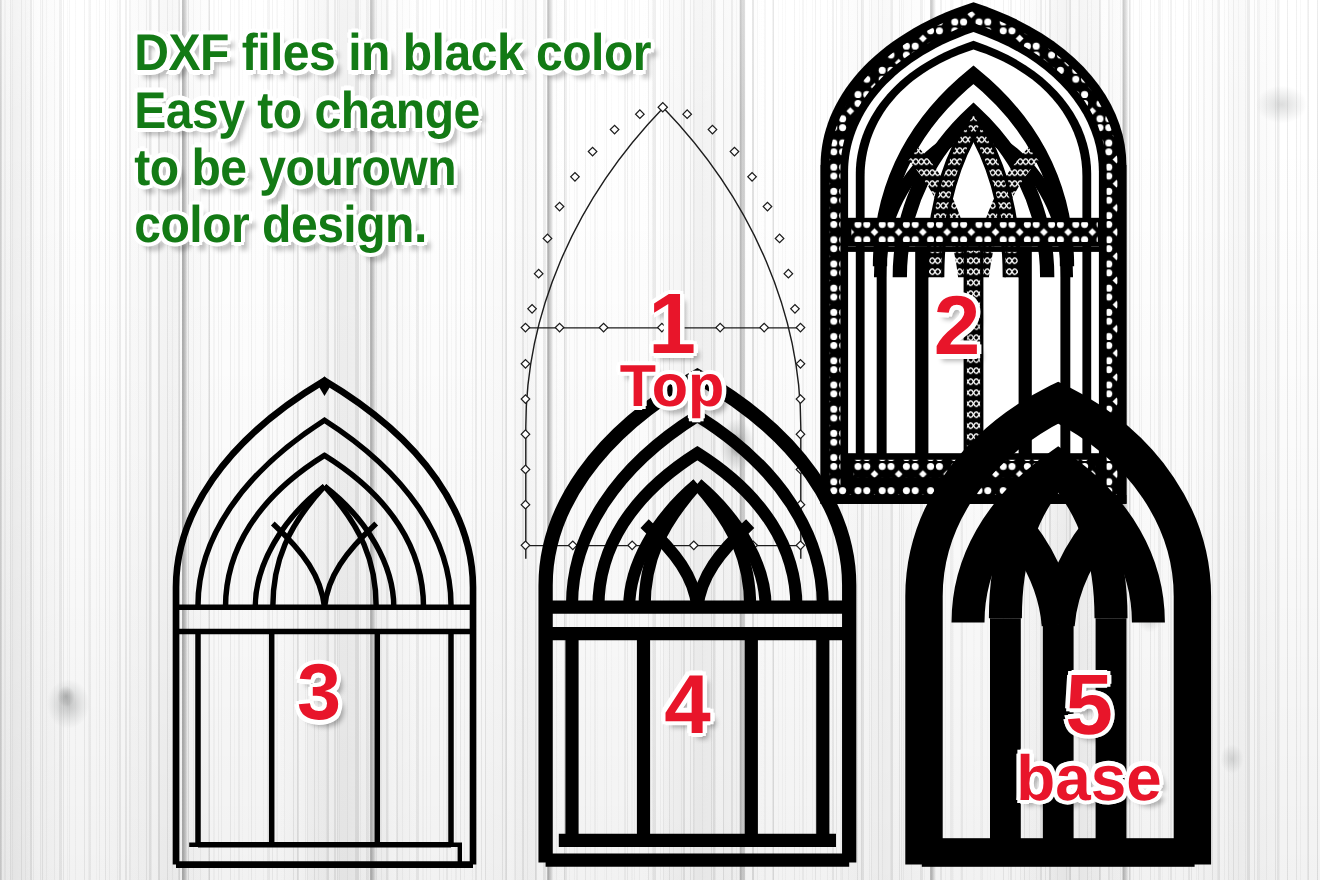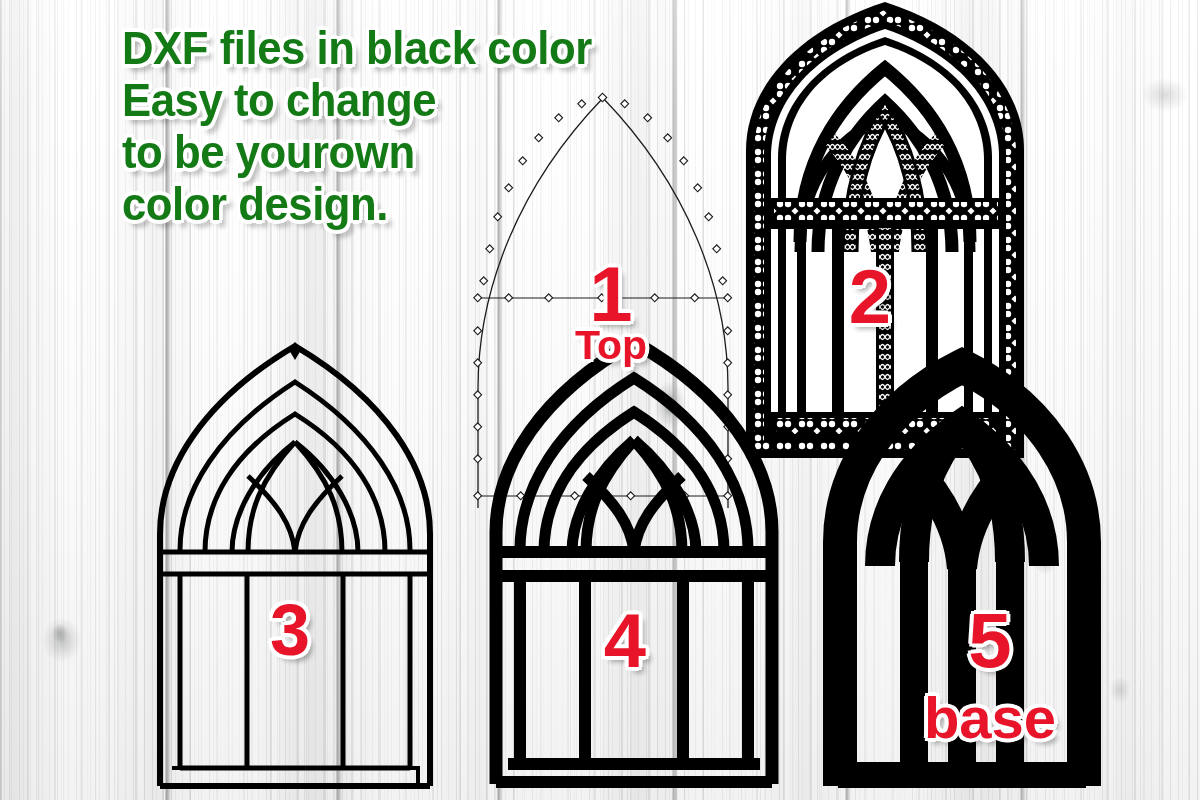--- a/index.html
+++ b/index.html
@@ -106,26 +106,26 @@
     text-align:center;
     text-shadow:
       -3px 0 0 #fff, 3px 0 0 #fff, 0 -3px 0 #fff, 0 3px 0 #fff,
       -3px -3px 0 #fff, 3px -3px 0 #fff, -3px 3px 0 #fff, 3px 3px 0 #fff,
       -4px 0 0 #fff, 4px 0 0 #fff, 0 -4px 0 #fff, 0 4px 0 #fff,
       5px 6px 5px rgba(0,0,0,.30);
     user-select:none;
     white-space:pre-line;
   }
   #label-1{ left:546px; top:182px; width:130px; font-size:78px; }
-  #label-1 .sub{ font-size:41px; display:block; margin-top:-6px; }
+  #label-1 .sub{ font-size:54px; display:block; margin-top:-6px; }
   #label-2{ left:830px; top:188px; width:80px; font-size:76px; }
   #label-3{ left:250px; top:527px; width:80px; font-size:72px; }
   #label-4{ left:585px; top:532px; width:80px; font-size:76px; }
   #label-5{ left:900px; top:528px; width:180px; font-size:78px; }
-  #label-5 .sub{ font-size:58px; display:block; margin-top:12px; }
+  #label-5 .sub{ font-size:58px; display:block; margin-top:2px; }
 
   .win{ position:absolute; }
   svg{ display:block; overflow:visible; }
 </style>
 </head>
 <body>
 
 <div id="stage">
 
   <div class="wood-bg"></div>

